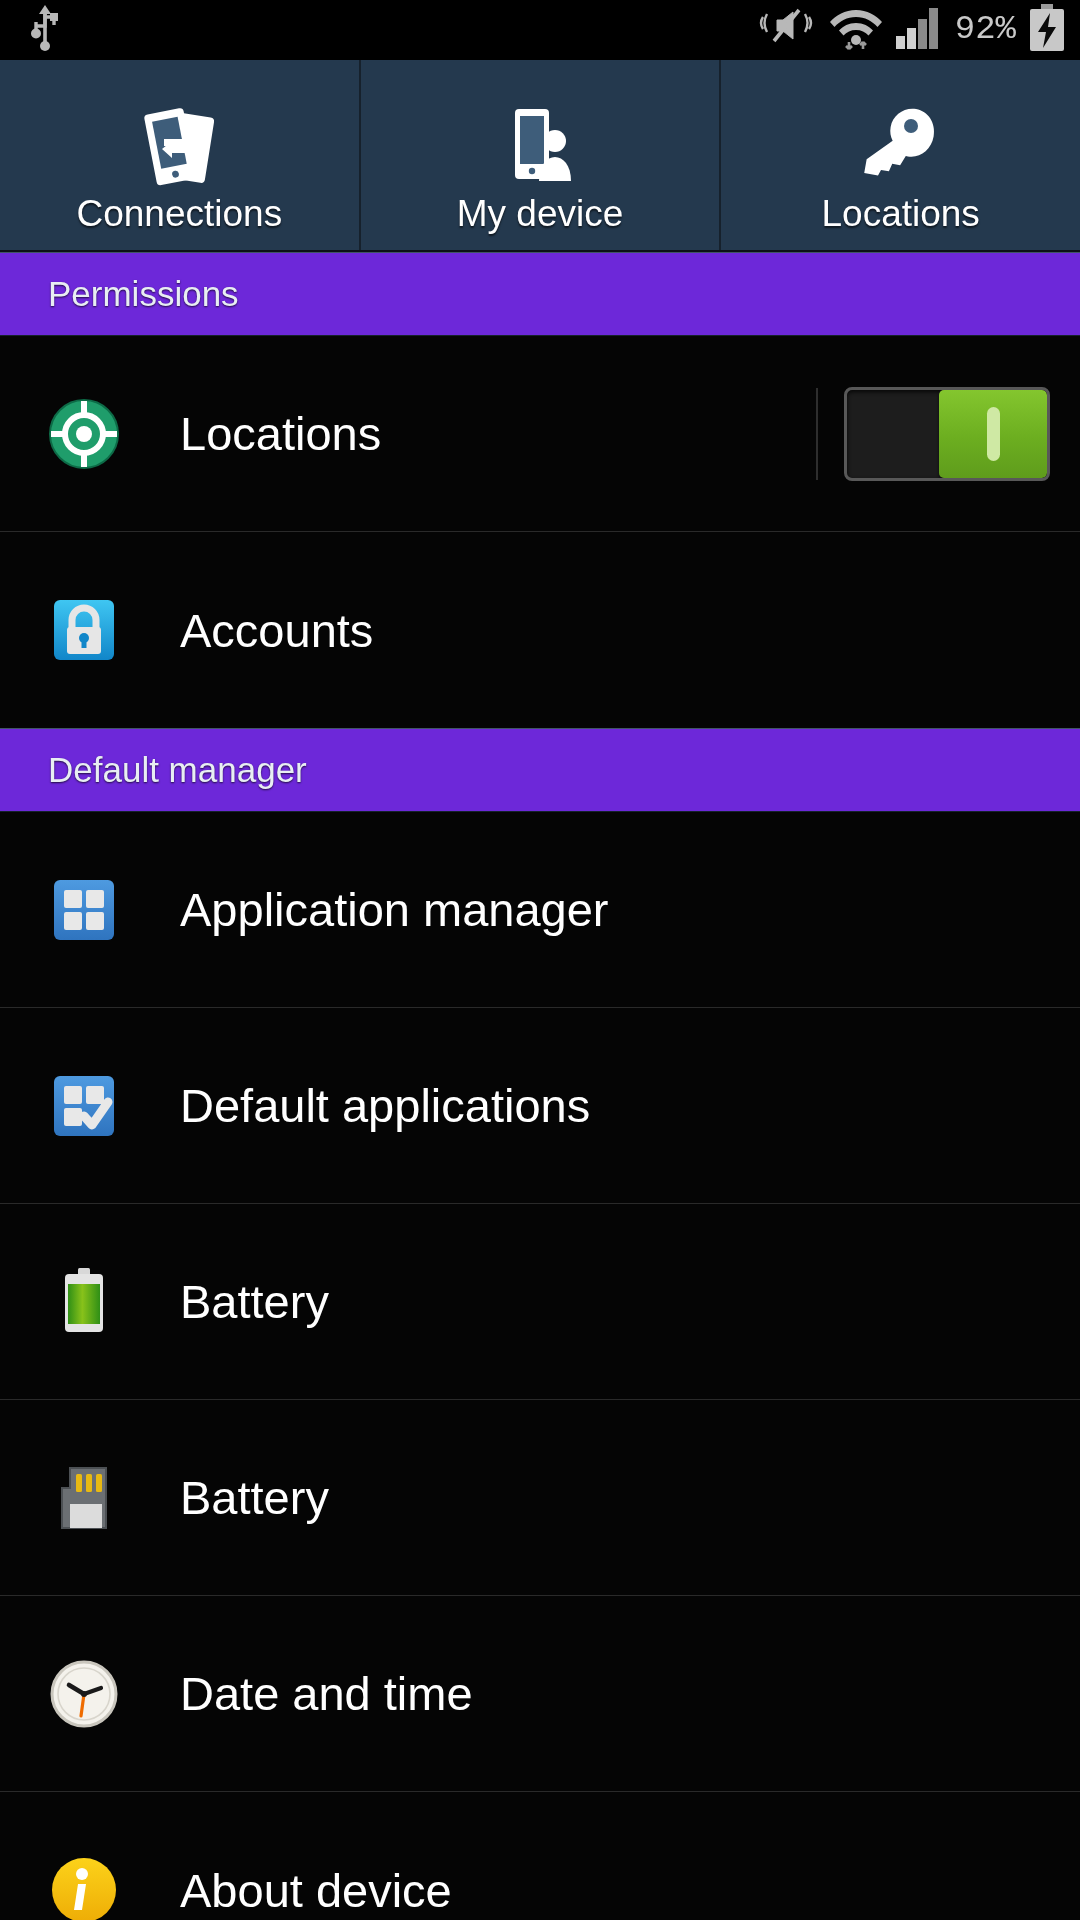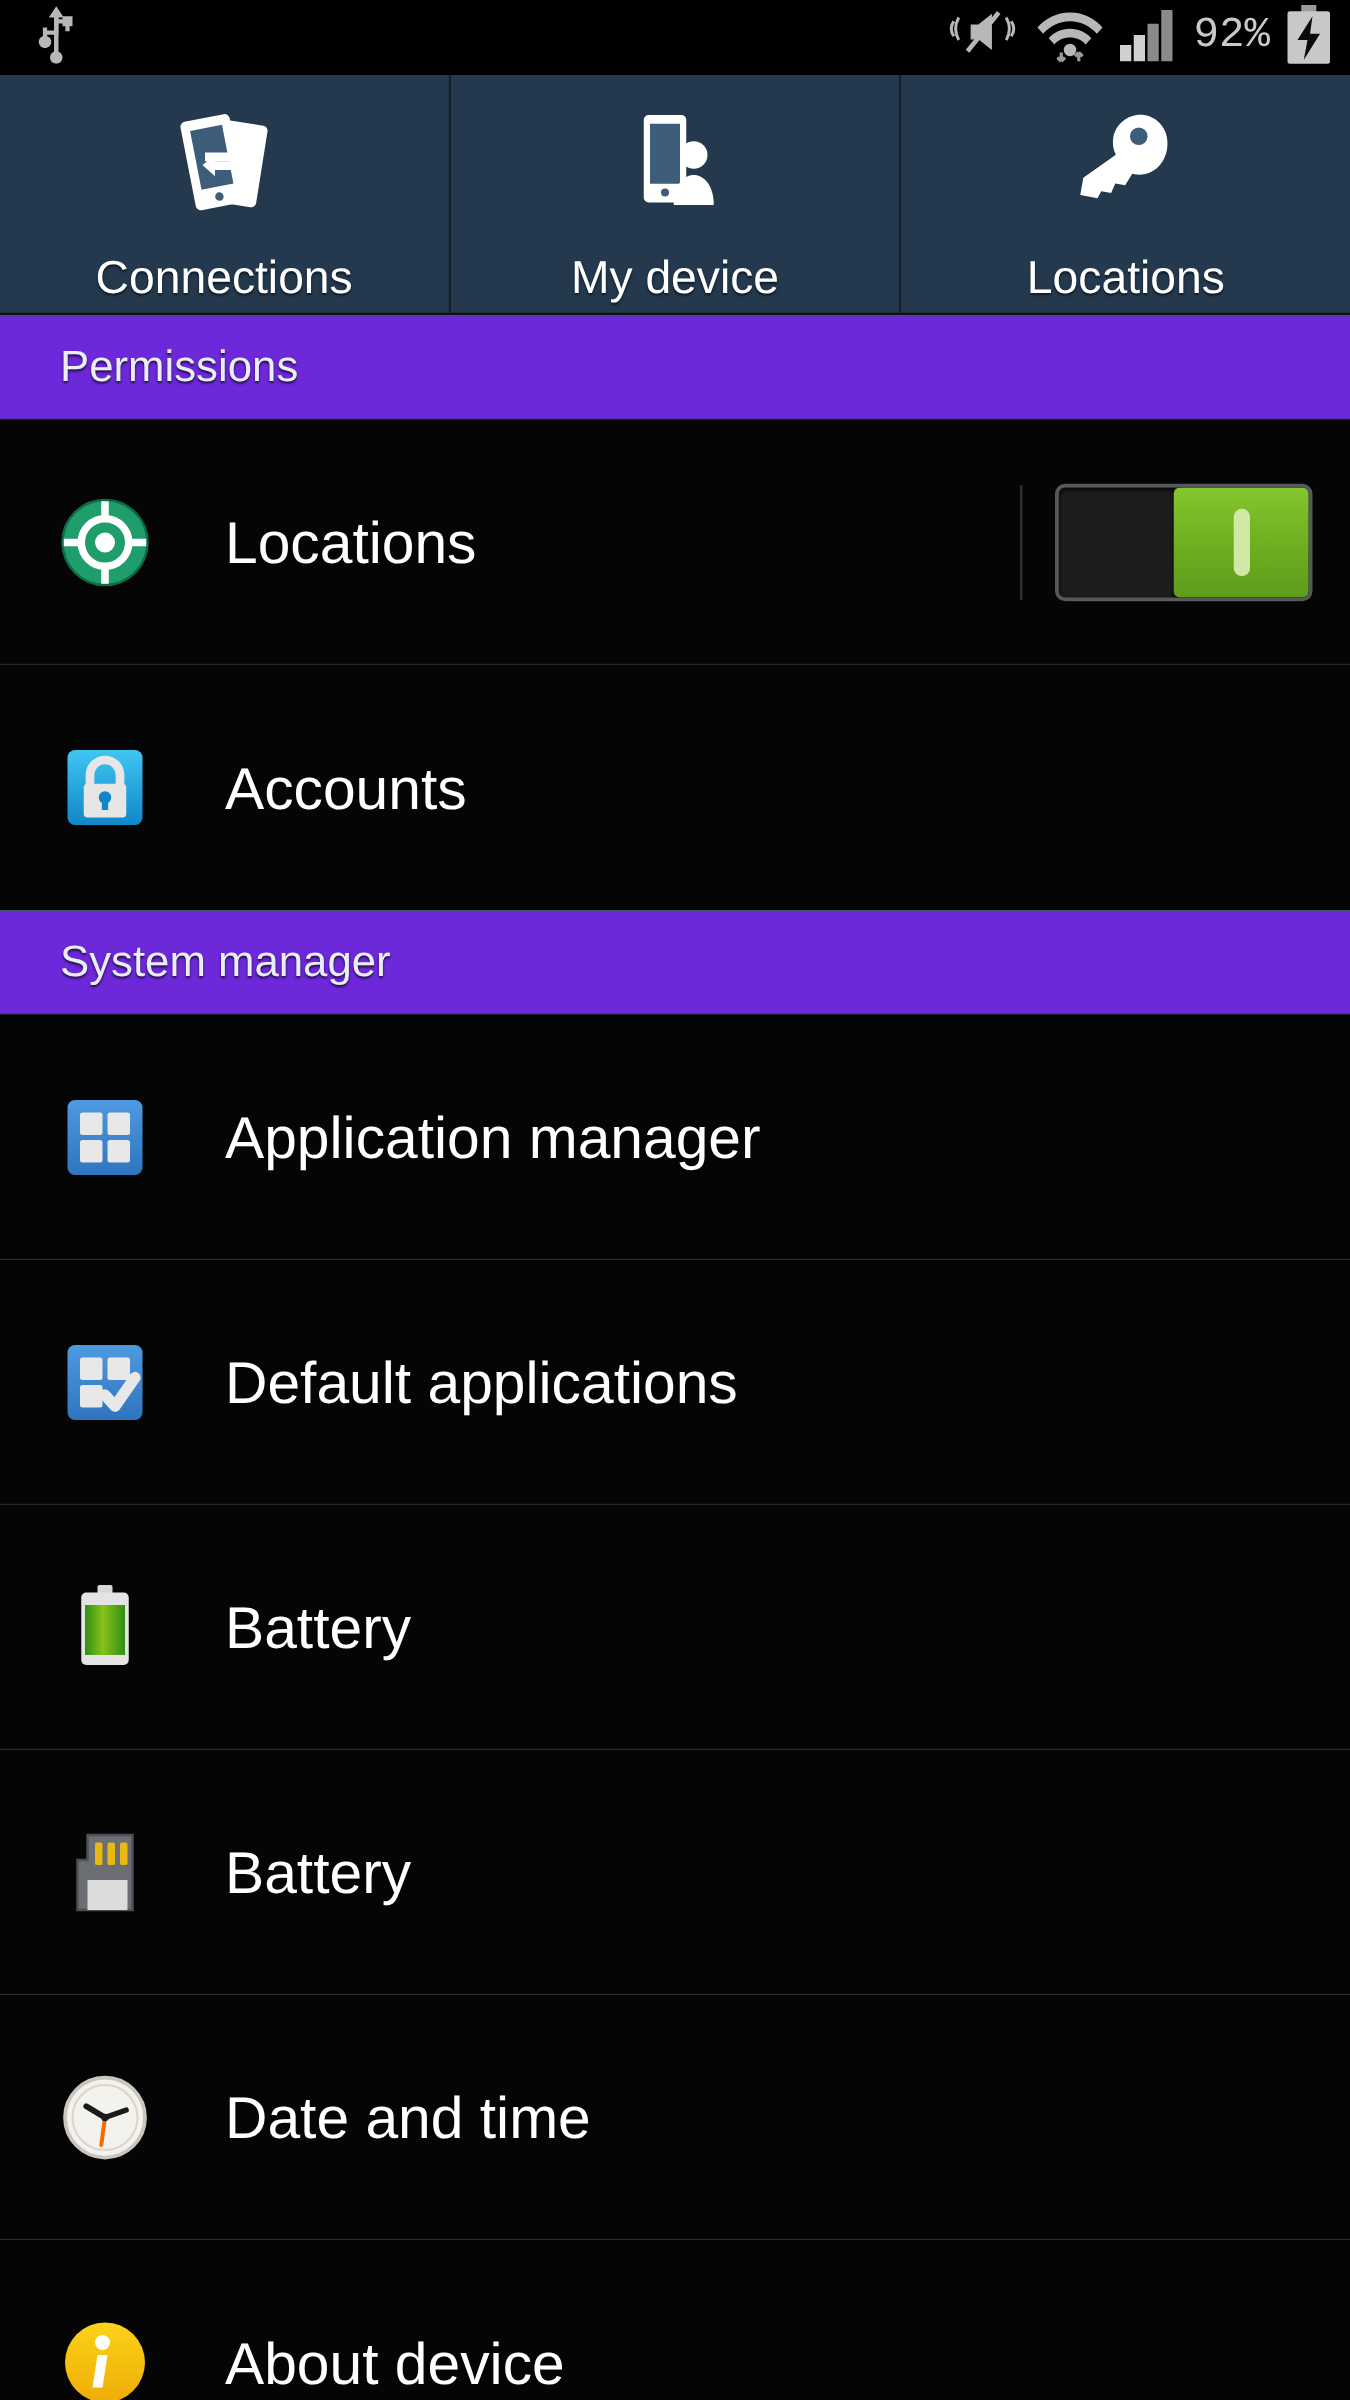--- a/index.html
+++ b/index.html
@@ -32,24 +32,23 @@
   
   .tabbar{
     display:flex; width:1080px; height:192px;
     background:#24394e;
     border-bottom:2px solid #0c1218;
   }
   .tab{
     flex:1 1 0; position:relative;
     display:flex; flex-direction:column;
     align-items:center; justify-content:flex-start;
-    padding-top:26px;
+    padding-top:43px;
     background:#24394e;
     border-right:2px solid #16212c;
-    gap:25px;
   }
   .tab:last-child{ border-right:none; }
   .tab.selected{ background:#4a80ad; }
   .tab-ico{ height:84px; display:flex; align-items:center; justify-content:center; }
   .tab-label{
     color:#ffffff; font-size:37px; margin-top:6px;
     text-shadow:0 2px 2px rgba(0,0,0,.6);
     white-space:nowrap;
   }
 
@@ -288,21 +287,21 @@
         <rect x="19" y="33" width="34" height="27" rx="3" fill="#e6e6e6"></rect>
         <circle cx="36" cy="44" r="5" fill="#1186c9"></circle>
         <rect x="33.5" y="44" width="5" height="10" fill="#1186c9"></rect>
       </svg>
     </span>
     <span class="row-label">Accounts</span>
   </div>
 </div>
 
 <div class="section">
-  <span class="section-label">System manager</span>
+  <span class="section-label">Default manager</span>
 </div>
 
 <div class="list">
 
   <div class="row">
     <span class="row-ico">
       <svg width="72" height="72" viewBox="0 0 72 72">
         <defs>
           <linearGradient id="gApp" x1="0" y1="0" x2="0" y2="1">
             <stop offset="0%" stop-color="#4e9ae0"></stop>

